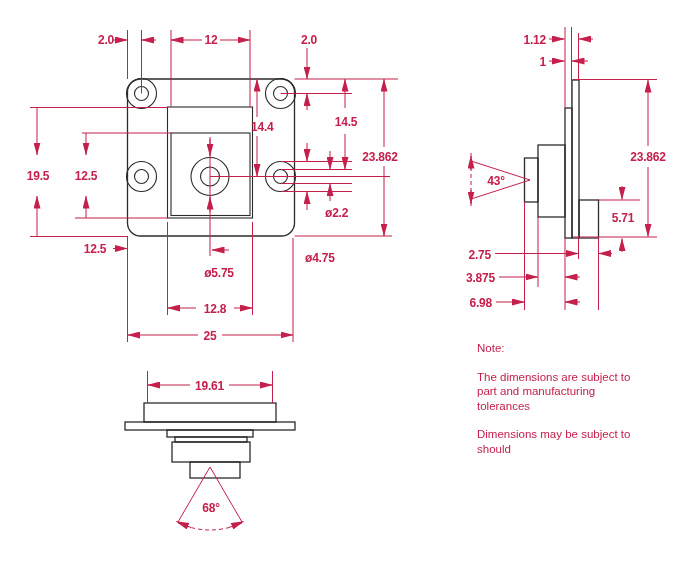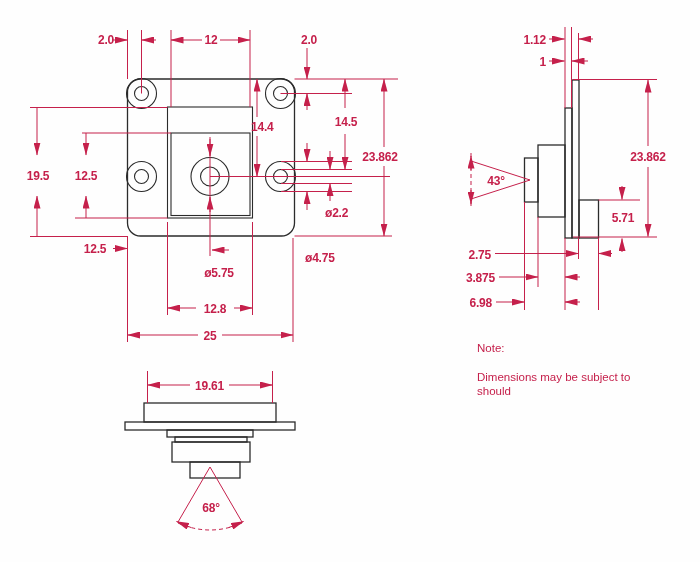--- a/index.html
+++ b/index.html
@@ -178,15 +178,16 @@
     <line class="red" x1="191" y1="527.5" x2="176.5" y2="521.5" marker-end="url(#arr)"></line>
     <line class="red" x1="229" y1="527.5" x2="243.5" y2="521.5" marker-end="url(#arr)"></line>
 
     <text class="dim" x="209.5" y="390" text-anchor="middle">19.61</text>
     <text class="dim" x="211" y="512" text-anchor="middle">68°</text>
   </g>
 </svg>
 
   <div class="notes">
     <p>Note:</p>
+    <p>The dimensions are subject to part and manufacturing tolerances</p>
     <p>Dimensions may be subject to should</p>
   </div>
 </div>
 
 </body></html>

